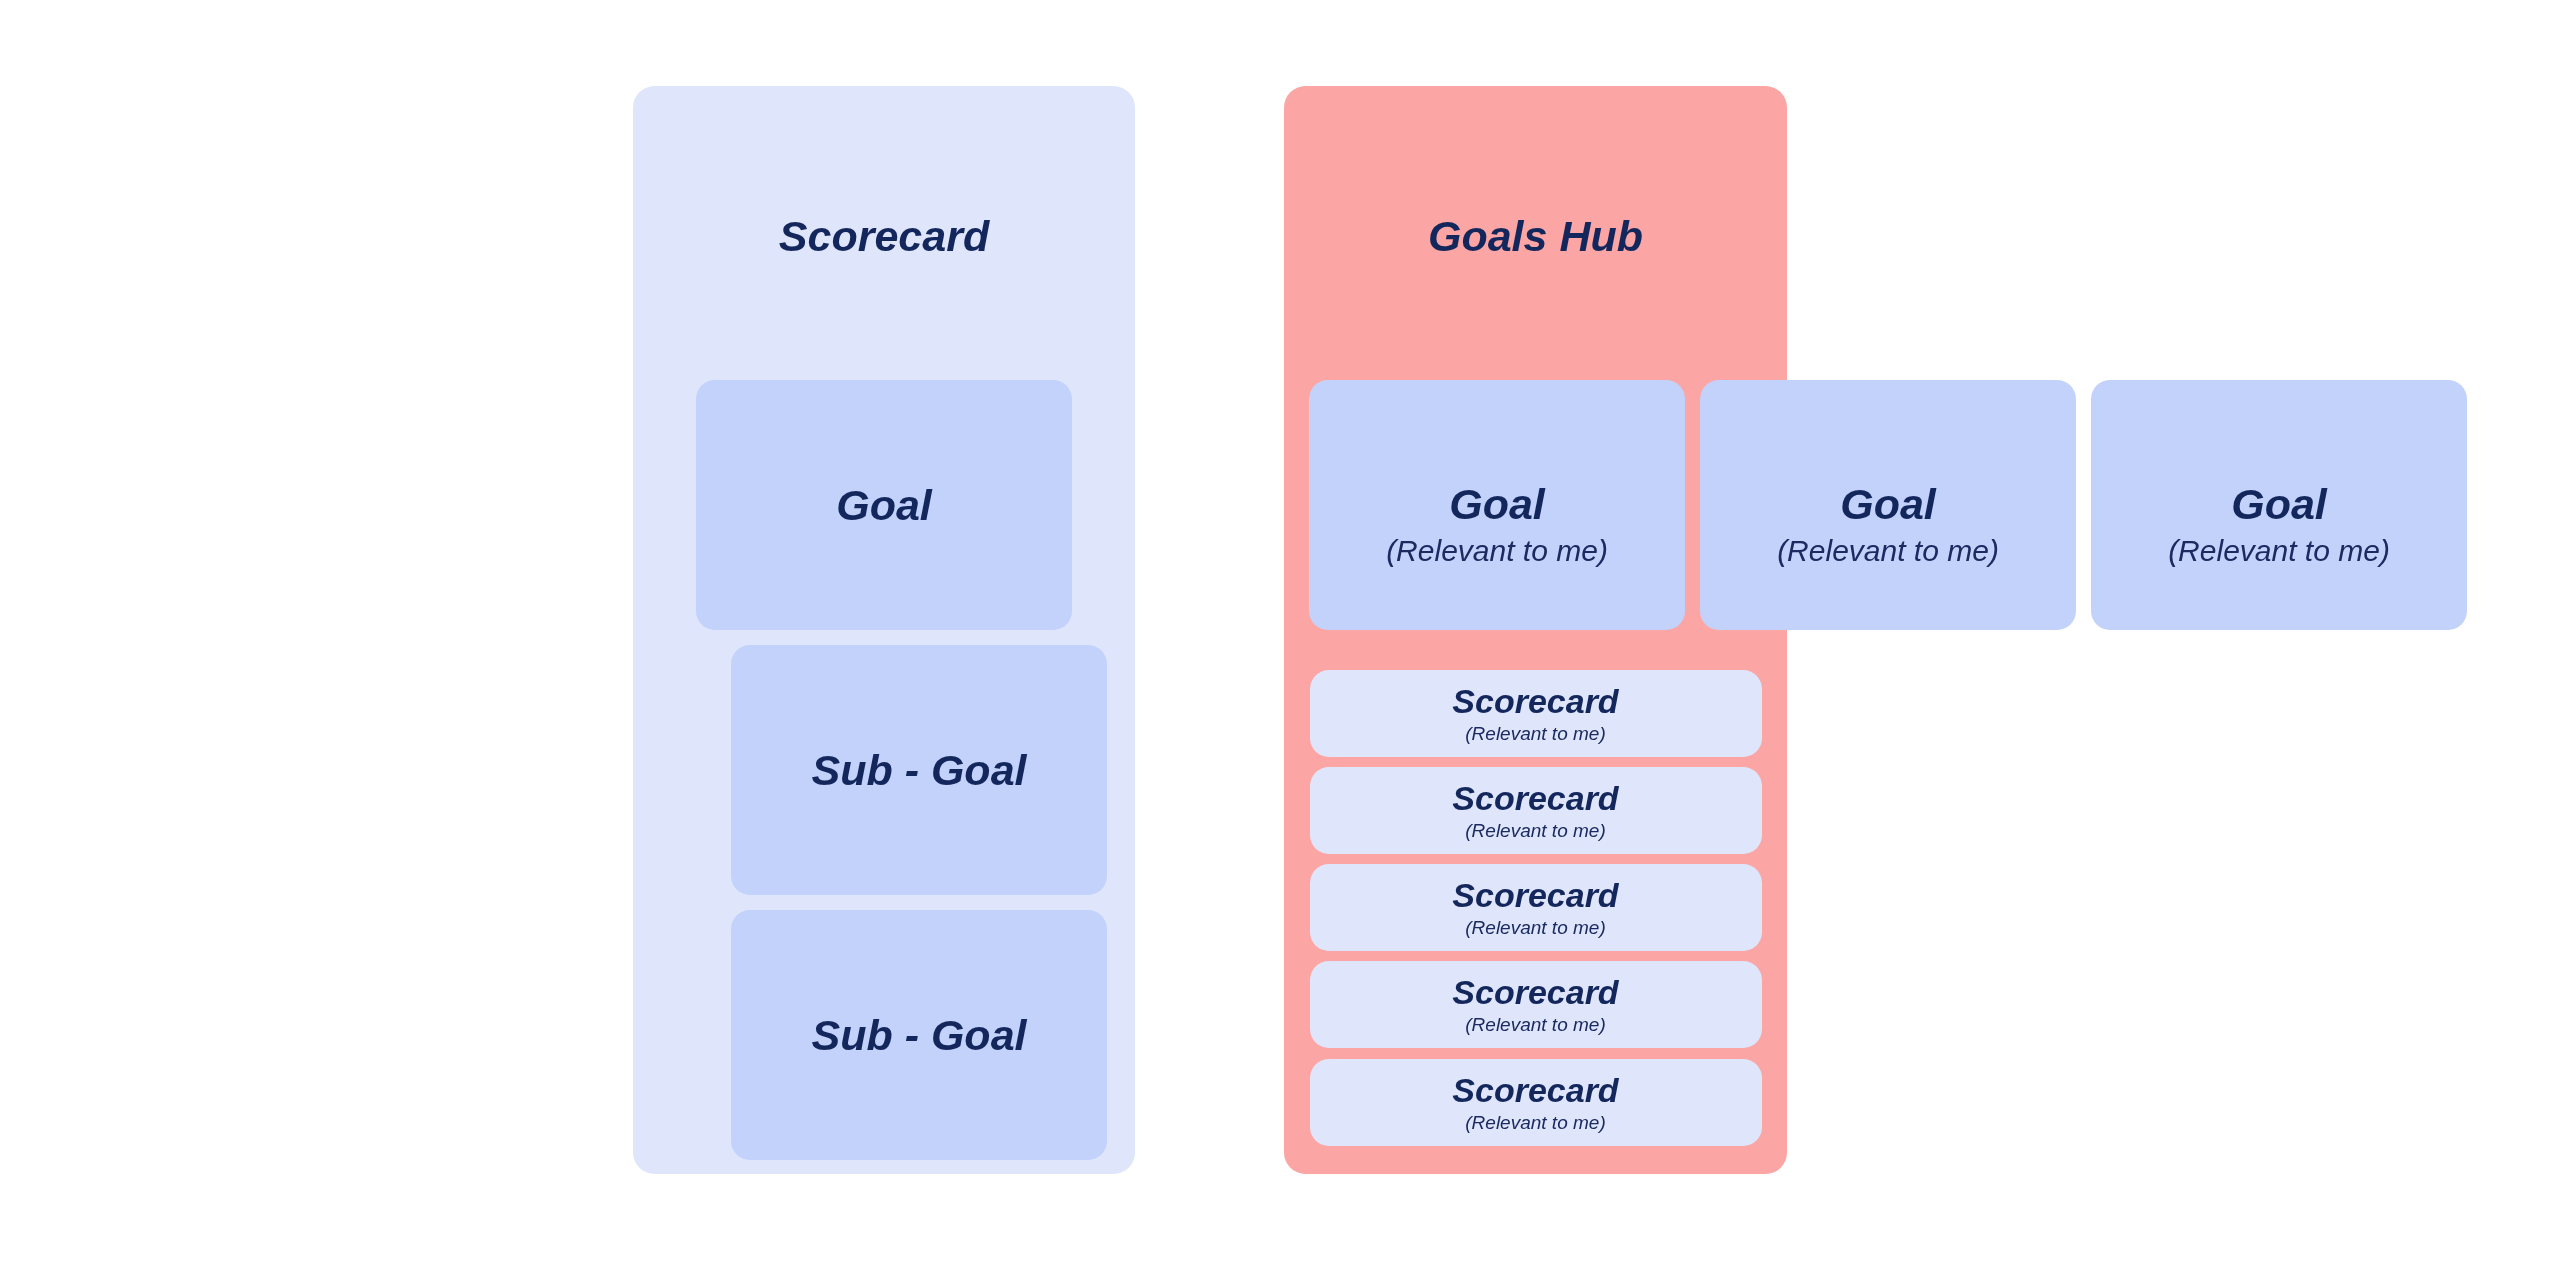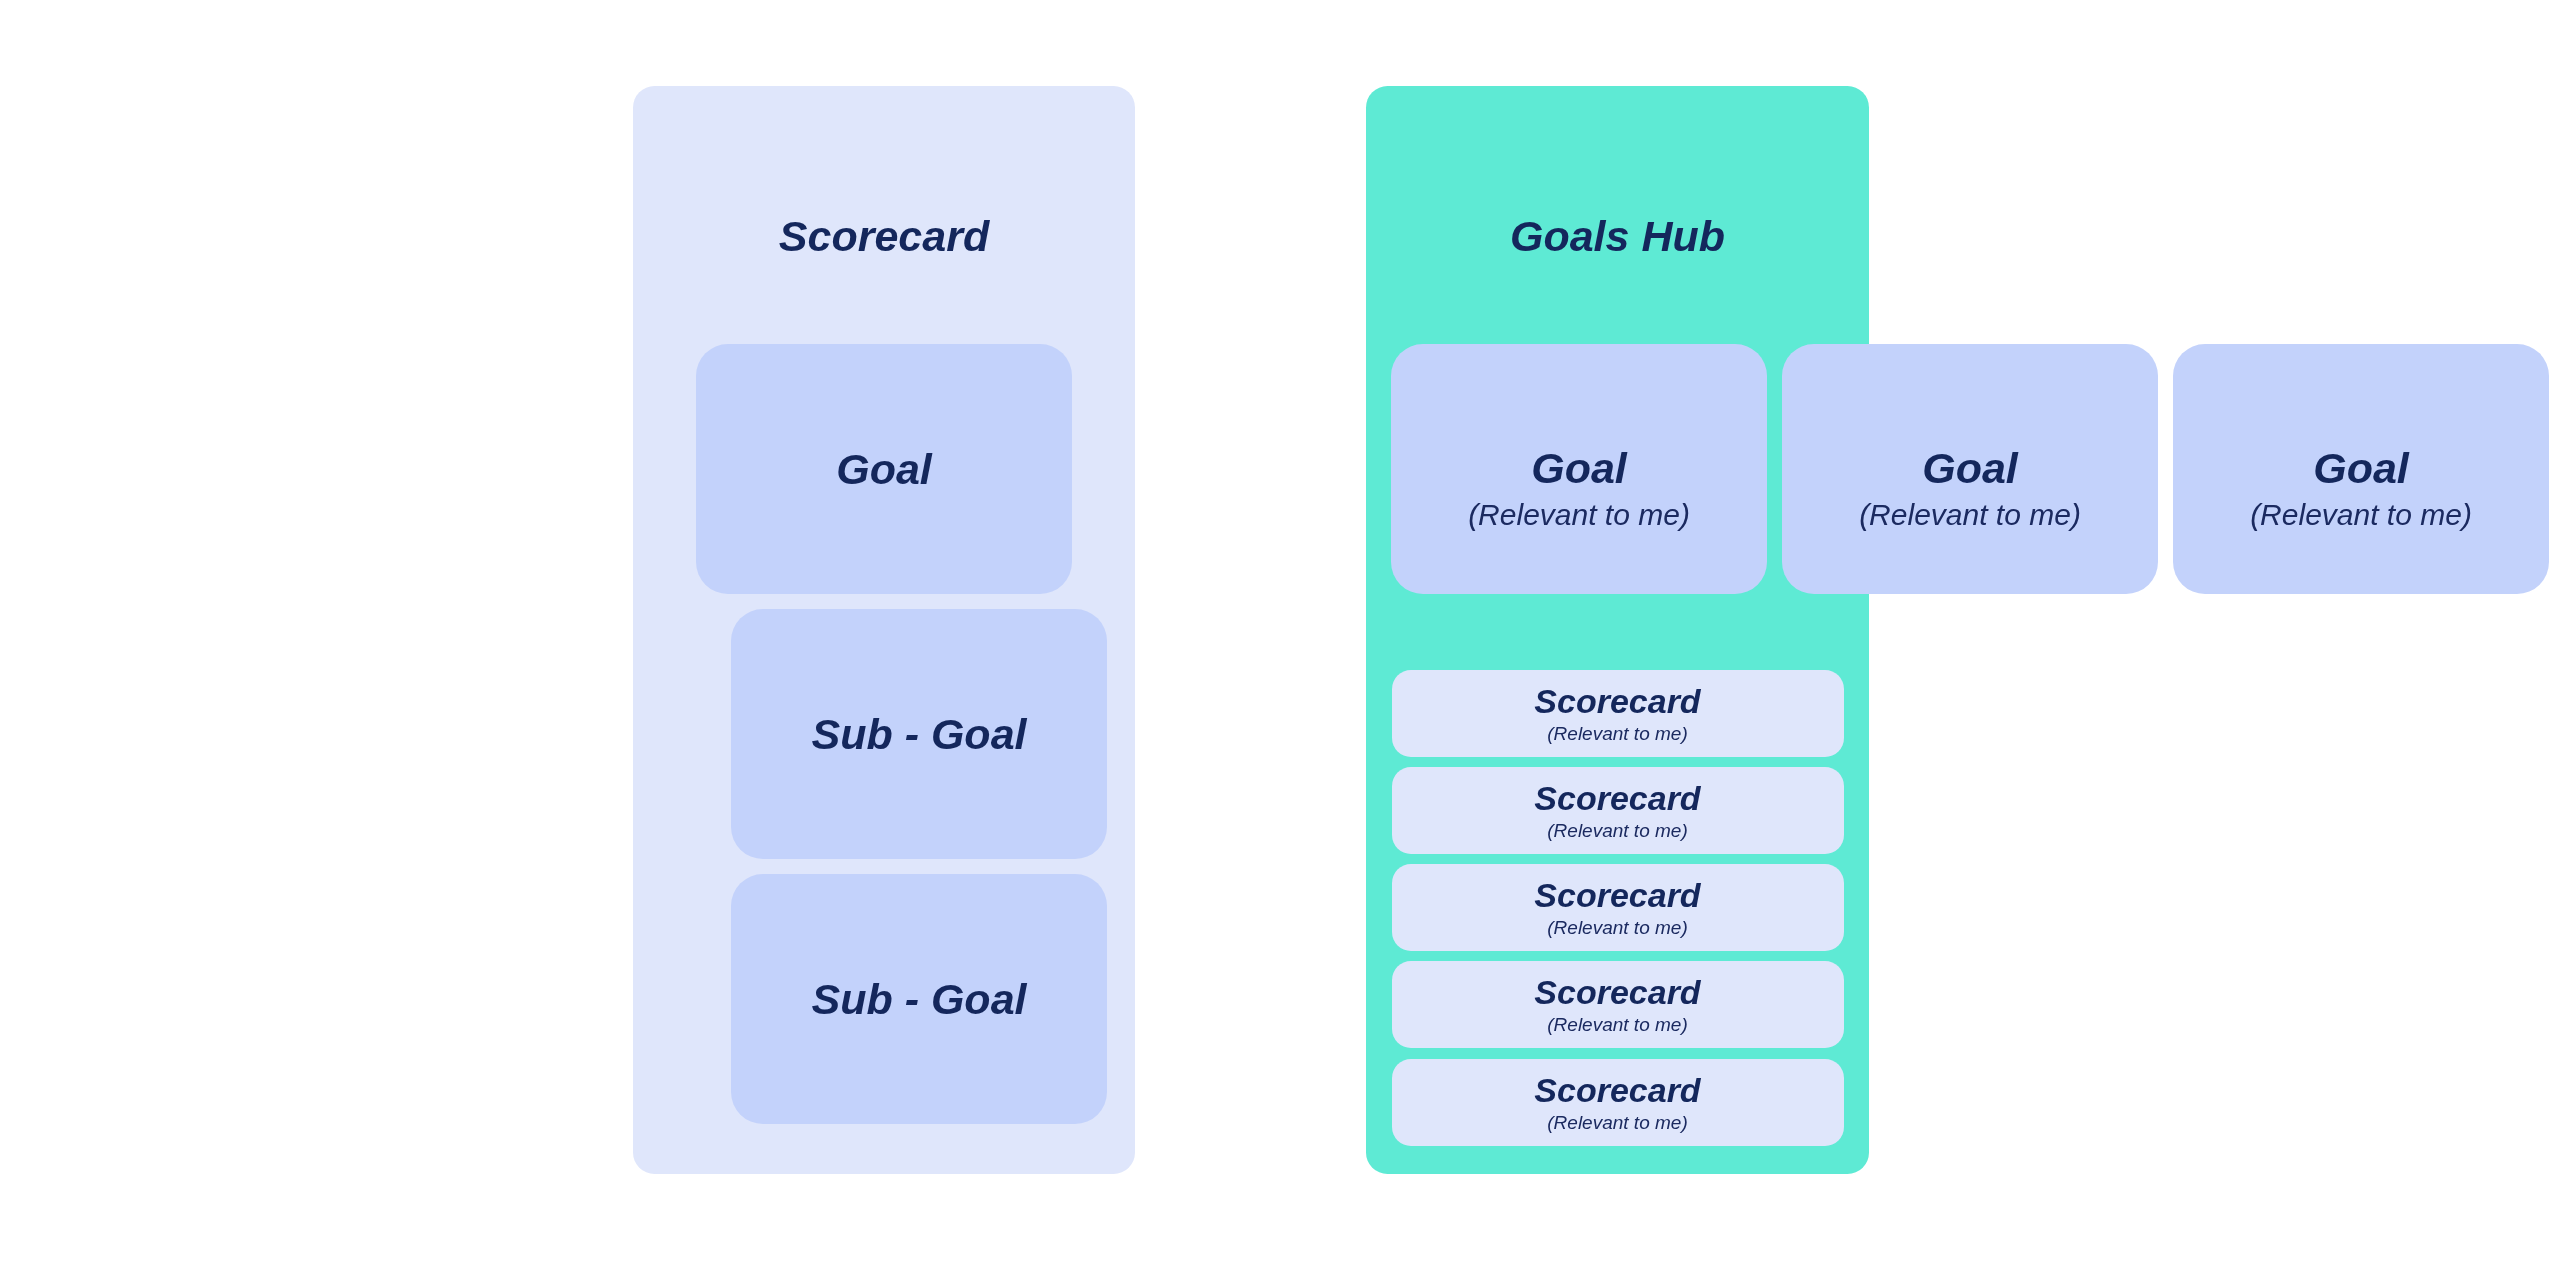--- a/index.html
+++ b/index.html
@@ -12,44 +12,45 @@
     overflow: hidden;
   }
   .panel {
     position: absolute;
     top: 86px;
     height: 1088px;
     border-radius: 21.5px;
     font-style: italic;
   }
   .panel-left  { left: 633px;  width: 502px; background: #dfe6fb; }
-  .panel-right { left: 1366px; width: 503px; background: #5eead4; }
+  .panel-right { left: 1284px; width: 503px; background: #fca5a5; }
   .panel-title {
     position: absolute;
     top: 125px;
     left: 0;
     width: 100%;
     text-align: center;
     font-size: 43px;
     line-height: 51px;
     font-weight: bold;
     color: #14275c;
     white-space: nowrap;
   }
   .card {
     position: absolute;
     width: 376px;
     height: 250px;
-    border-radius: 32px;
+    border-radius: 19px;
     background: #c3d2fb;
     display: flex;
     flex-direction: column;
     align-items: center;
     justify-content: center;
     color: #14275c;
+    margin-top: 36px;
   }
   .card-label {
     font-size: 43px;
     line-height: 50px;
     font-weight: bold;
     white-space: nowrap;
   }
   .goal-left    { left: 63px;  top: 258px; }
   .subgoal-1    { left: 98px; top: 523px; }
   .subgoal-2    { left: 98px; top: 788px; }

